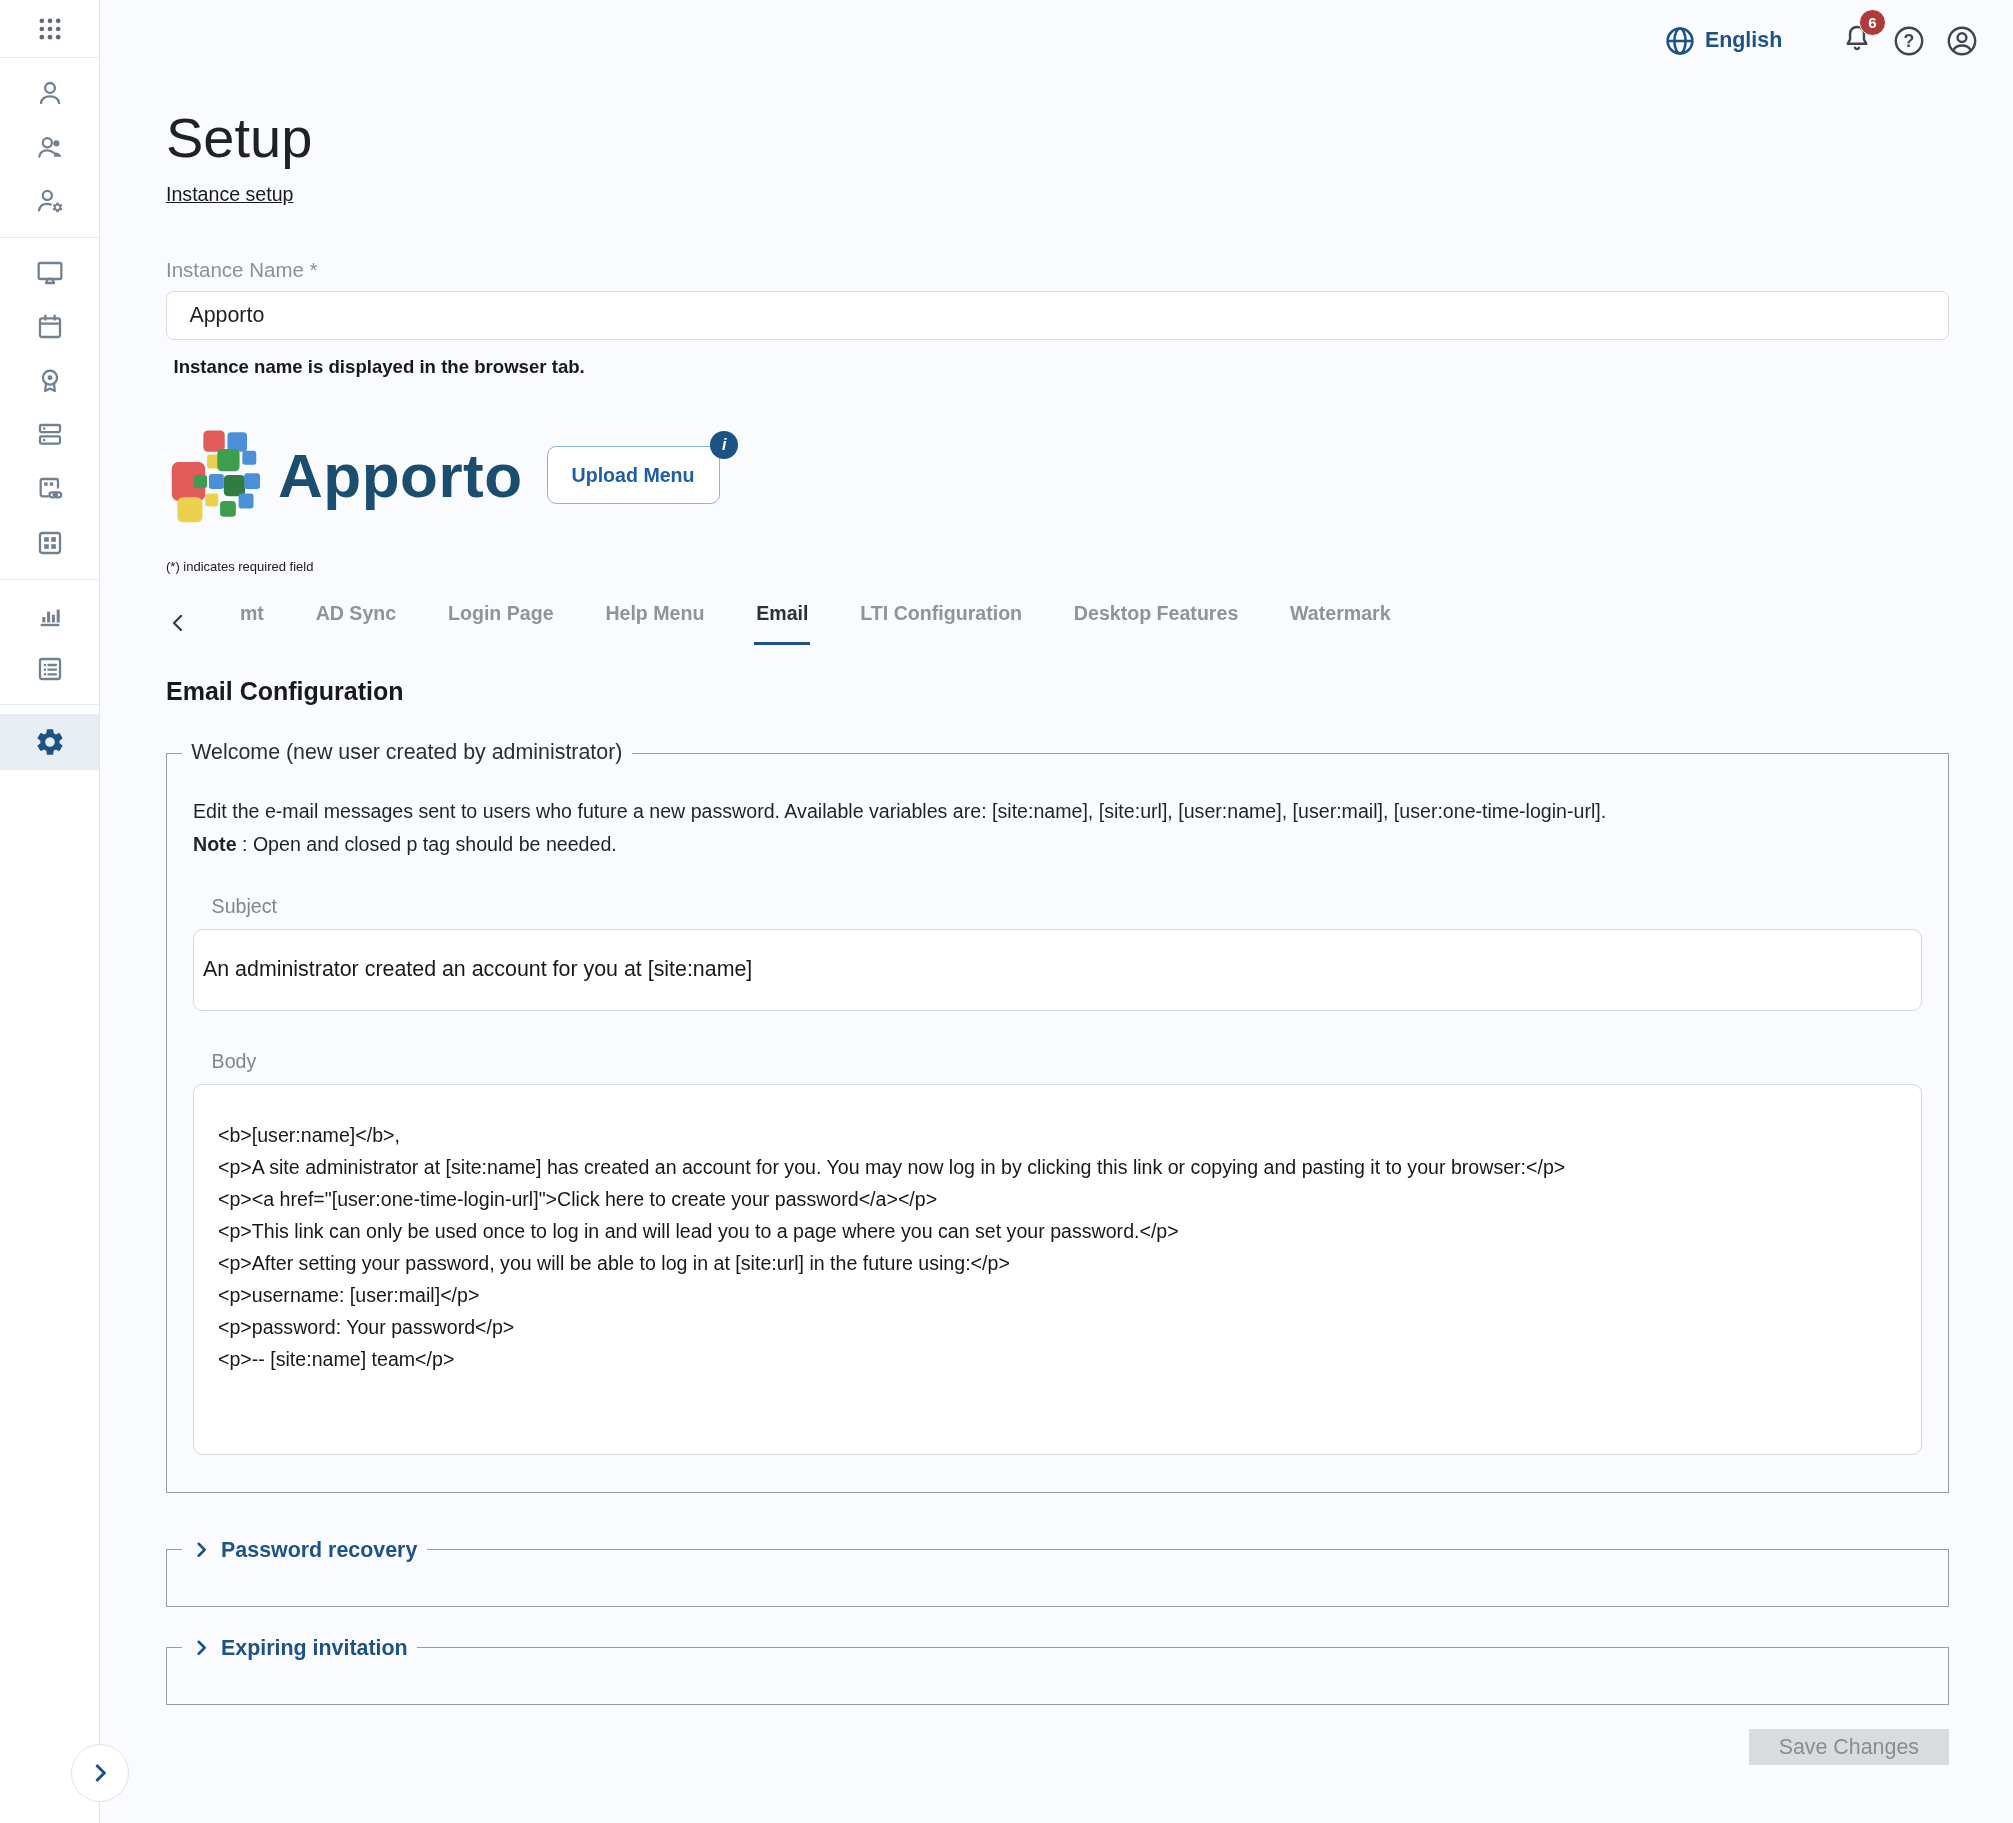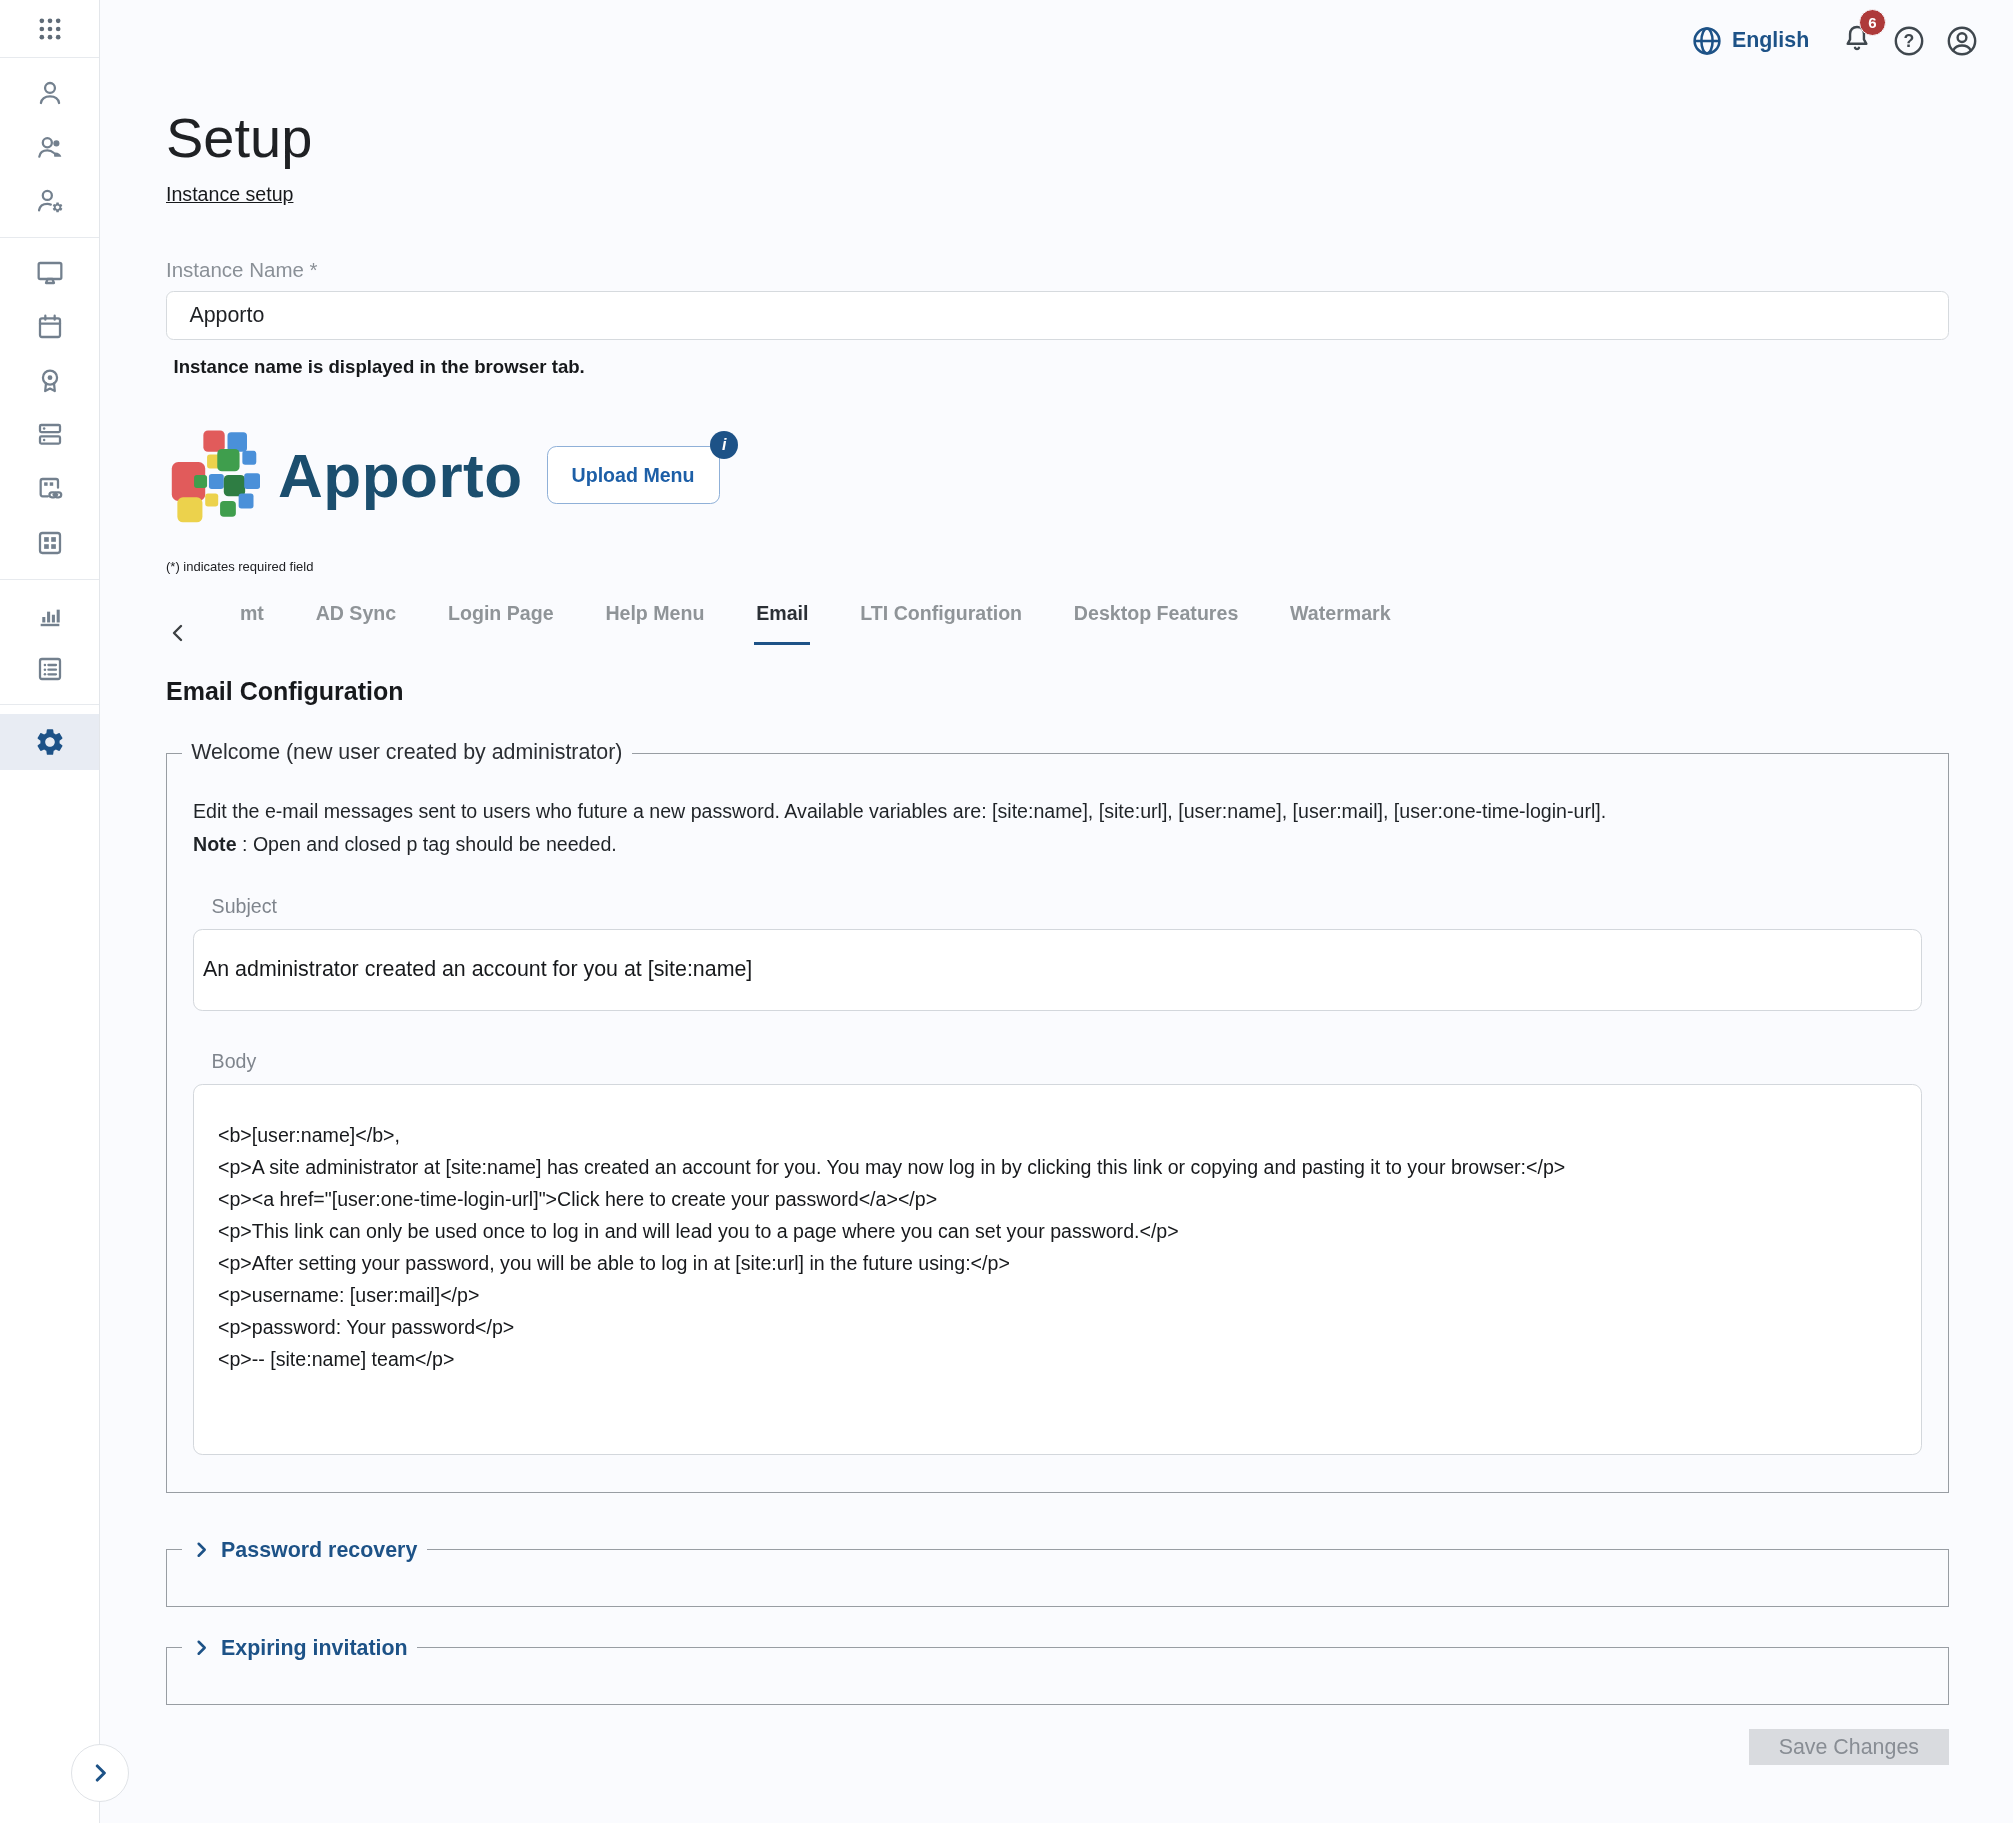--- a/index.html
+++ b/index.html
@@ -18,21 +18,21 @@
   .sidebar{position:absolute;left:0;top:0;bottom:0;width:100px;background:#fff;border-right:0.9px solid #e3e6ea;z-index:2;}
   .launcher{height:58px;display:flex;align-items:center;justify-content:center;border-bottom:0.9px solid #e7eaee;cursor:pointer;}
   .side-item{height:54px;display:flex;align-items:center;justify-content:center;cursor:pointer;}
   .side-item.first{margin-top:8.4px;}
   .side-divider{border-top:0.9px solid #e7eaee;margin:8.4px 0;}
   .side-item.selected{background:#e8ecf3;height:56px;}
   .side-item svg{width:32px;height:32px;}
 
   
   .topbar-right{position:absolute;top:22.4px;right:35px;display:flex;align-items:center;gap:18.6px;z-index:3;}
-  .lang{display:flex;align-items:center;gap:9.3px;cursor:pointer;margin-right:12px;}
+  .lang{display:flex;align-items:center;gap:9.3px;cursor:pointer;margin-right:39px;}
   .lang-label{color:var(--accent);font-size:21.4px;font-weight:700;}
   .bell-wrap{position:relative;cursor:pointer;}
   .badge{position:absolute;top:-13px;right:-12px;width:27px;height:27px;border-radius:50%;background:#ae3a3a;color:#fff;
          font-size:15px;font-weight:700;display:flex;align-items:center;justify-content:center;border:1.9px solid var(--page-bg);}
   .round-icon{cursor:pointer;display:flex;}
 
   
   .main{position:absolute;left:100px;top:0;right:0;bottom:0;padding:0 65px 0 66px;}
   h1.page-title{padding-top:108px;font-size:56px;line-height:60px;font-weight:400;color:#1f2124;}
   .breadcrumb{display:inline-block;margin-top:15px;font-size:19.6px;color:#17191c;text-decoration:underline;cursor:pointer;}
@@ -47,21 +47,21 @@
   .logo-mosaic{width:97px;height:104px;flex:none;}
   .logo-word{margin-left:15px;font-size:62px;font-weight:700;color:#1b4e6e;letter-spacing:0.5px;}
   .upload-btn{position:relative;margin-left:24px;height:58px;padding:0 24px;background:#fff;border:0.9px solid #8fb0d8;
               border-radius:9.3px;color:#1d5fa7;font-size:19.6px;font-weight:700;cursor:pointer;
               font-family:"Liberation Sans","DejaVu Sans",sans-serif;}
   .info-dot{position:absolute;top:-16px;right:-19.6px;width:28px;height:28px;border-radius:50%;background:var(--accent);
             color:#fff;font-size:16px;font-weight:700;display:flex;align-items:center;justify-content:center;font-style:italic;}
 
   .required-note{margin-top:32px;font-size:13px;color:#202124;}
 
-  .tabs{margin-top:20.5px;display:flex;align-items:flex-end;gap:48px;}
+  .tabs{margin-top:20.5px;display:flex;align-items:center;gap:48px;}
   .tab-scroll{background:none;border:none;cursor:pointer;padding:5.6px 0 0;display:flex;}
   .tab{font-size:19.6px;font-weight:700;color:#8f9498;padding:7.5px 1.9px 17px;border-bottom:3.7px solid transparent;cursor:pointer;white-space:nowrap;}
   .tab.active{color:#2b3036;border-bottom-color:var(--accent);}
 
   .section-heading{margin-top:32px;font-size:25px;font-weight:700;color:#17191c;}
 
   .fieldset{position:relative;margin-top:47px;border:0.9px solid var(--border-gray);padding:43px 26px 37px;}
   .legend{position:absolute;top:0;left:15px;transform:translateY(-56%);background:var(--page-bg);padding:0 9.3px;
           font-size:21.4px;color:#2b2e33;}
   .desc{font-size:19.6px;color:#1f2327;line-height:28px;}

